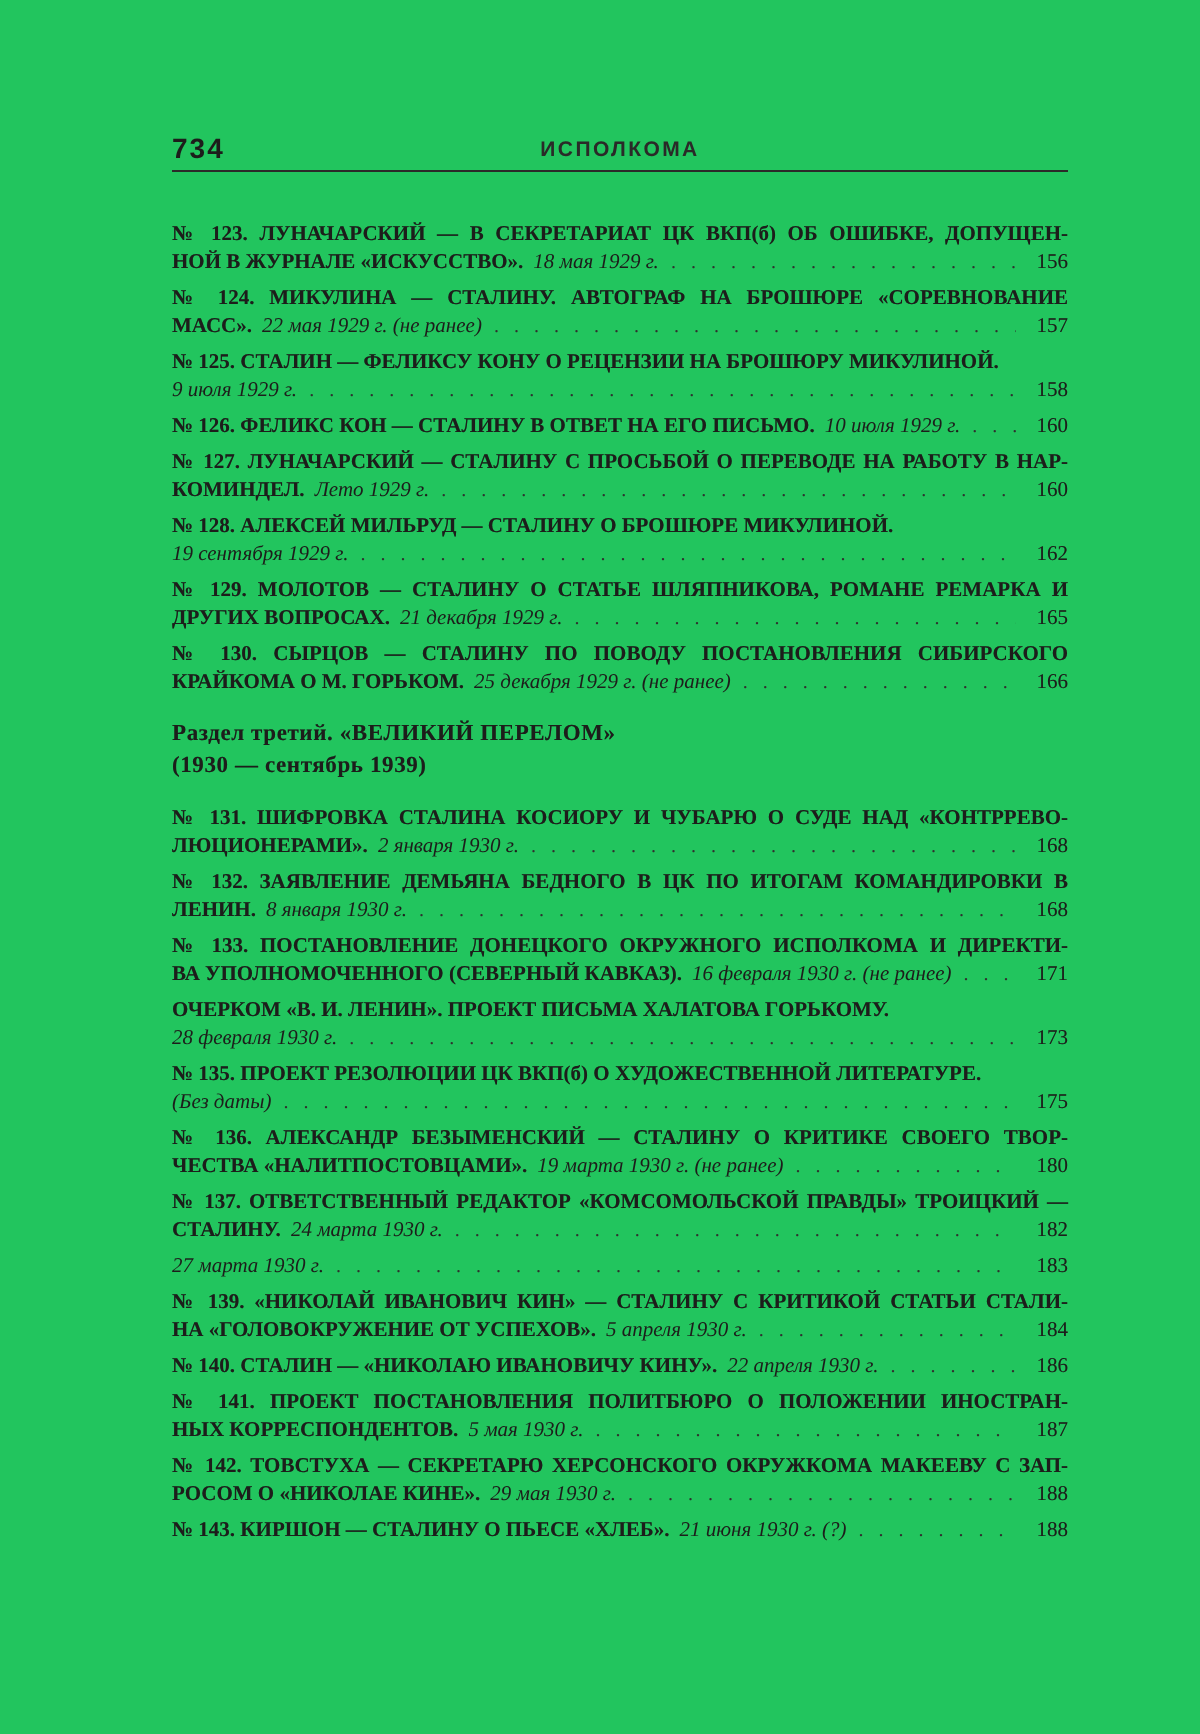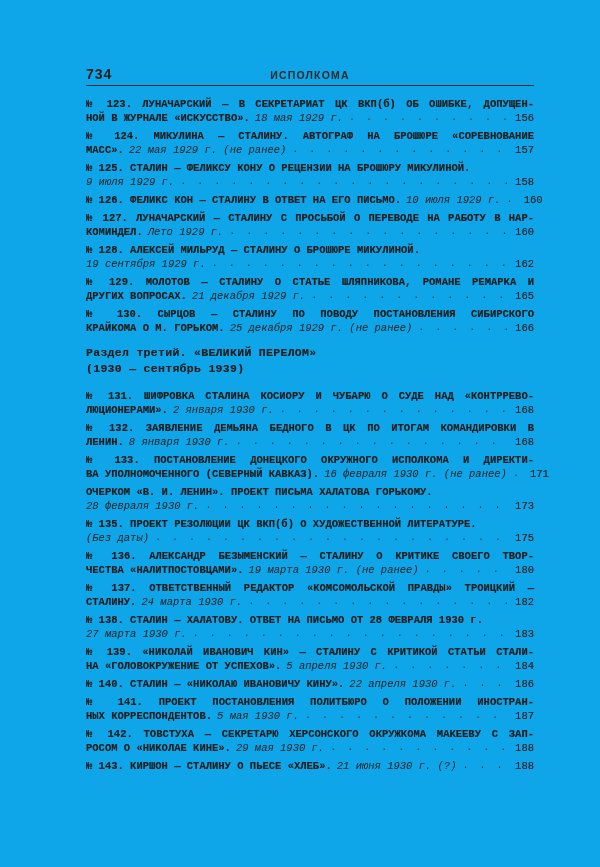--- a/index.html
+++ b/index.html
@@ -5,21 +5,21 @@
   html, body { margin: 0; padding: 0; }
   body {
     width: 600px; height: 867px;
     background: #fbfbf8;
     font-family: "Liberation Serif", serif;
     color: #1d1d1b;
   }
   .page {
     position: relative;
     width: 600px; height: 867px;
-    background: #0ea5e9;
+    background: #22c55e;
     overflow: hidden;
   }
   .content {
     position: absolute;
     left: 86px; top: 64px;
     width: 448px;
   }
   .running-head {
     position: relative;
     height: 21px;
@@ -32,21 +32,21 @@
     letter-spacing: 1px;
   }
   .head-title {
     position: absolute; left: 50%; bottom: 4px;
     transform: translateX(-50%);
     font-family: "Liberation Sans", sans-serif;
     font-size: 10.5px; font-weight: 700;
     letter-spacing: 1.2px;
     color: #2a2a28;
   }
-  .toc { margin-top: 11px; font-family: Liberation Mono, monospace; }
+  .toc { margin-top: 25px; }
   .entry { margin-bottom: 4px; }
   .line {
     font-size: 10.5px; line-height: 14px;
     font-weight: 700;
     white-space: nowrap;
     text-shadow: 0 0 0.3px rgba(20,20,20,0.4);
   }
   .line.fill {
     white-space: normal;
     text-align: justify;
@@ -237,21 +237,20 @@
         <div class="entry">
           <div class="line fill">№ 137. ОТВЕТСТВЕННЫЙ РЕДАКТОР «КОМСОМОЛЬСКОЙ ПРАВДЫ» ТРОИЦКИЙ —</div>
           <div class="lastline">
             <span class="tail">СТАЛИНУ.</span>
             <span class="date">24 марта 1930 г.</span>
             <span class="dots">. . . . . . . . . . . . . . . . . . . . . . . . . . . . . . . . . . . . . . . . . . . . . . . . . . . . . . . . . . . . . . . . . . . . . . . . . . . . . . . . . . . . . . . . . . . . . . . . . . . . . . . . . . . . . . . . . . . . . . . . </span>
             <span class="pagenum">182</span>
           </div>
         </div>
         <div class="entry">
-          <div class="line">№ 138. СТАЛИН — ХАЛАТОВУ. ОТВЕТ НА ПИСЬМО ОТ 28 ФЕВРАЛЯ 1930 г.</div>
           <div class="lastline">
             <span class="date">27 марта 1930 г.</span>
             <span class="dots">. . . . . . . . . . . . . . . . . . . . . . . . . . . . . . . . . . . . . . . . . . . . . . . . . . . . . . . . . . . . . . . . . . . . . . . . . . . . . . . . . . . . . . . . . . . . . . . . . . . . . . . . . . . . . . . . . . . . . . . . </span>
             <span class="pagenum">183</span>
           </div>
         </div>
         <div class="entry">
           <div class="line fill">№ 139. «НИКОЛАЙ ИВАНОВИЧ КИН» — СТАЛИНУ С КРИТИКОЙ СТАТЬИ СТАЛИ-</div>
           <div class="lastline">
             <span class="tail">НА «ГОЛОВОКРУЖЕНИЕ ОТ УСПЕХОВ».</span>

